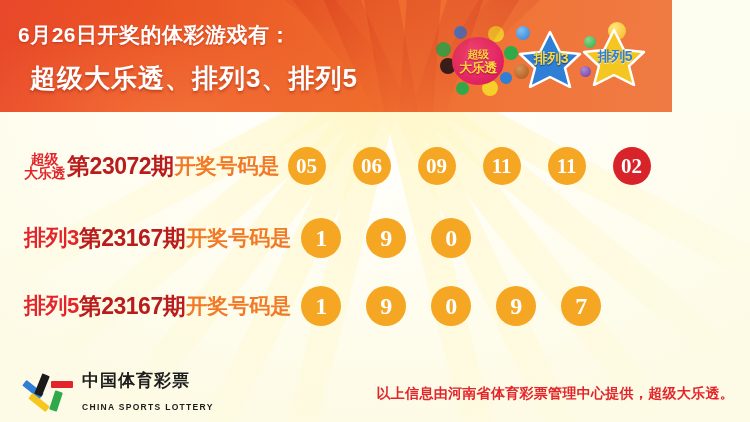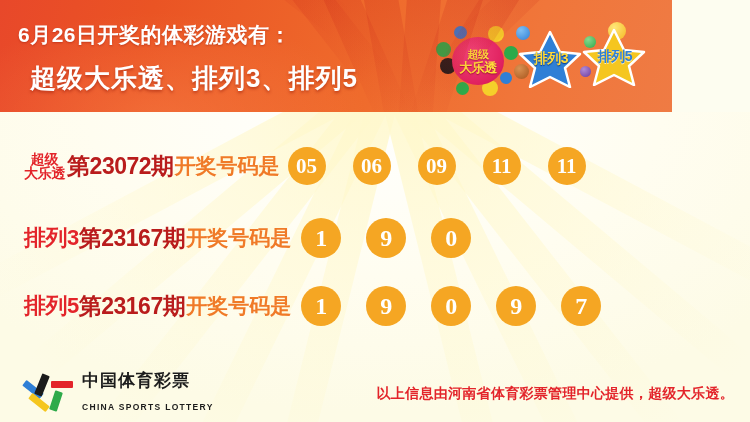--- a/index.html
+++ b/index.html
@@ -268,20 +268,21 @@
         </span>
         <span class="issue">第23072期</span>
         <span class="suffix">开奖号码是</span>
       </div>
       <div class="balls">
         <div class="ball ball-front">05</div>
         <div class="ball ball-front">06</div>
         <div class="ball ball-front">09</div>
         <div class="ball ball-front">11</div>
         <div class="ball ball-front">11</div>
+        <div class="ball ball-back">02</div>
       </div>
     </div>
 
     <div class="row row-2">
       <div class="label-wrap">
         <span class="game-inline">排列3</span>
         <span class="issue">第23167期</span>
         <span class="suffix">开奖号码是</span>
       </div>
       <div class="balls">

